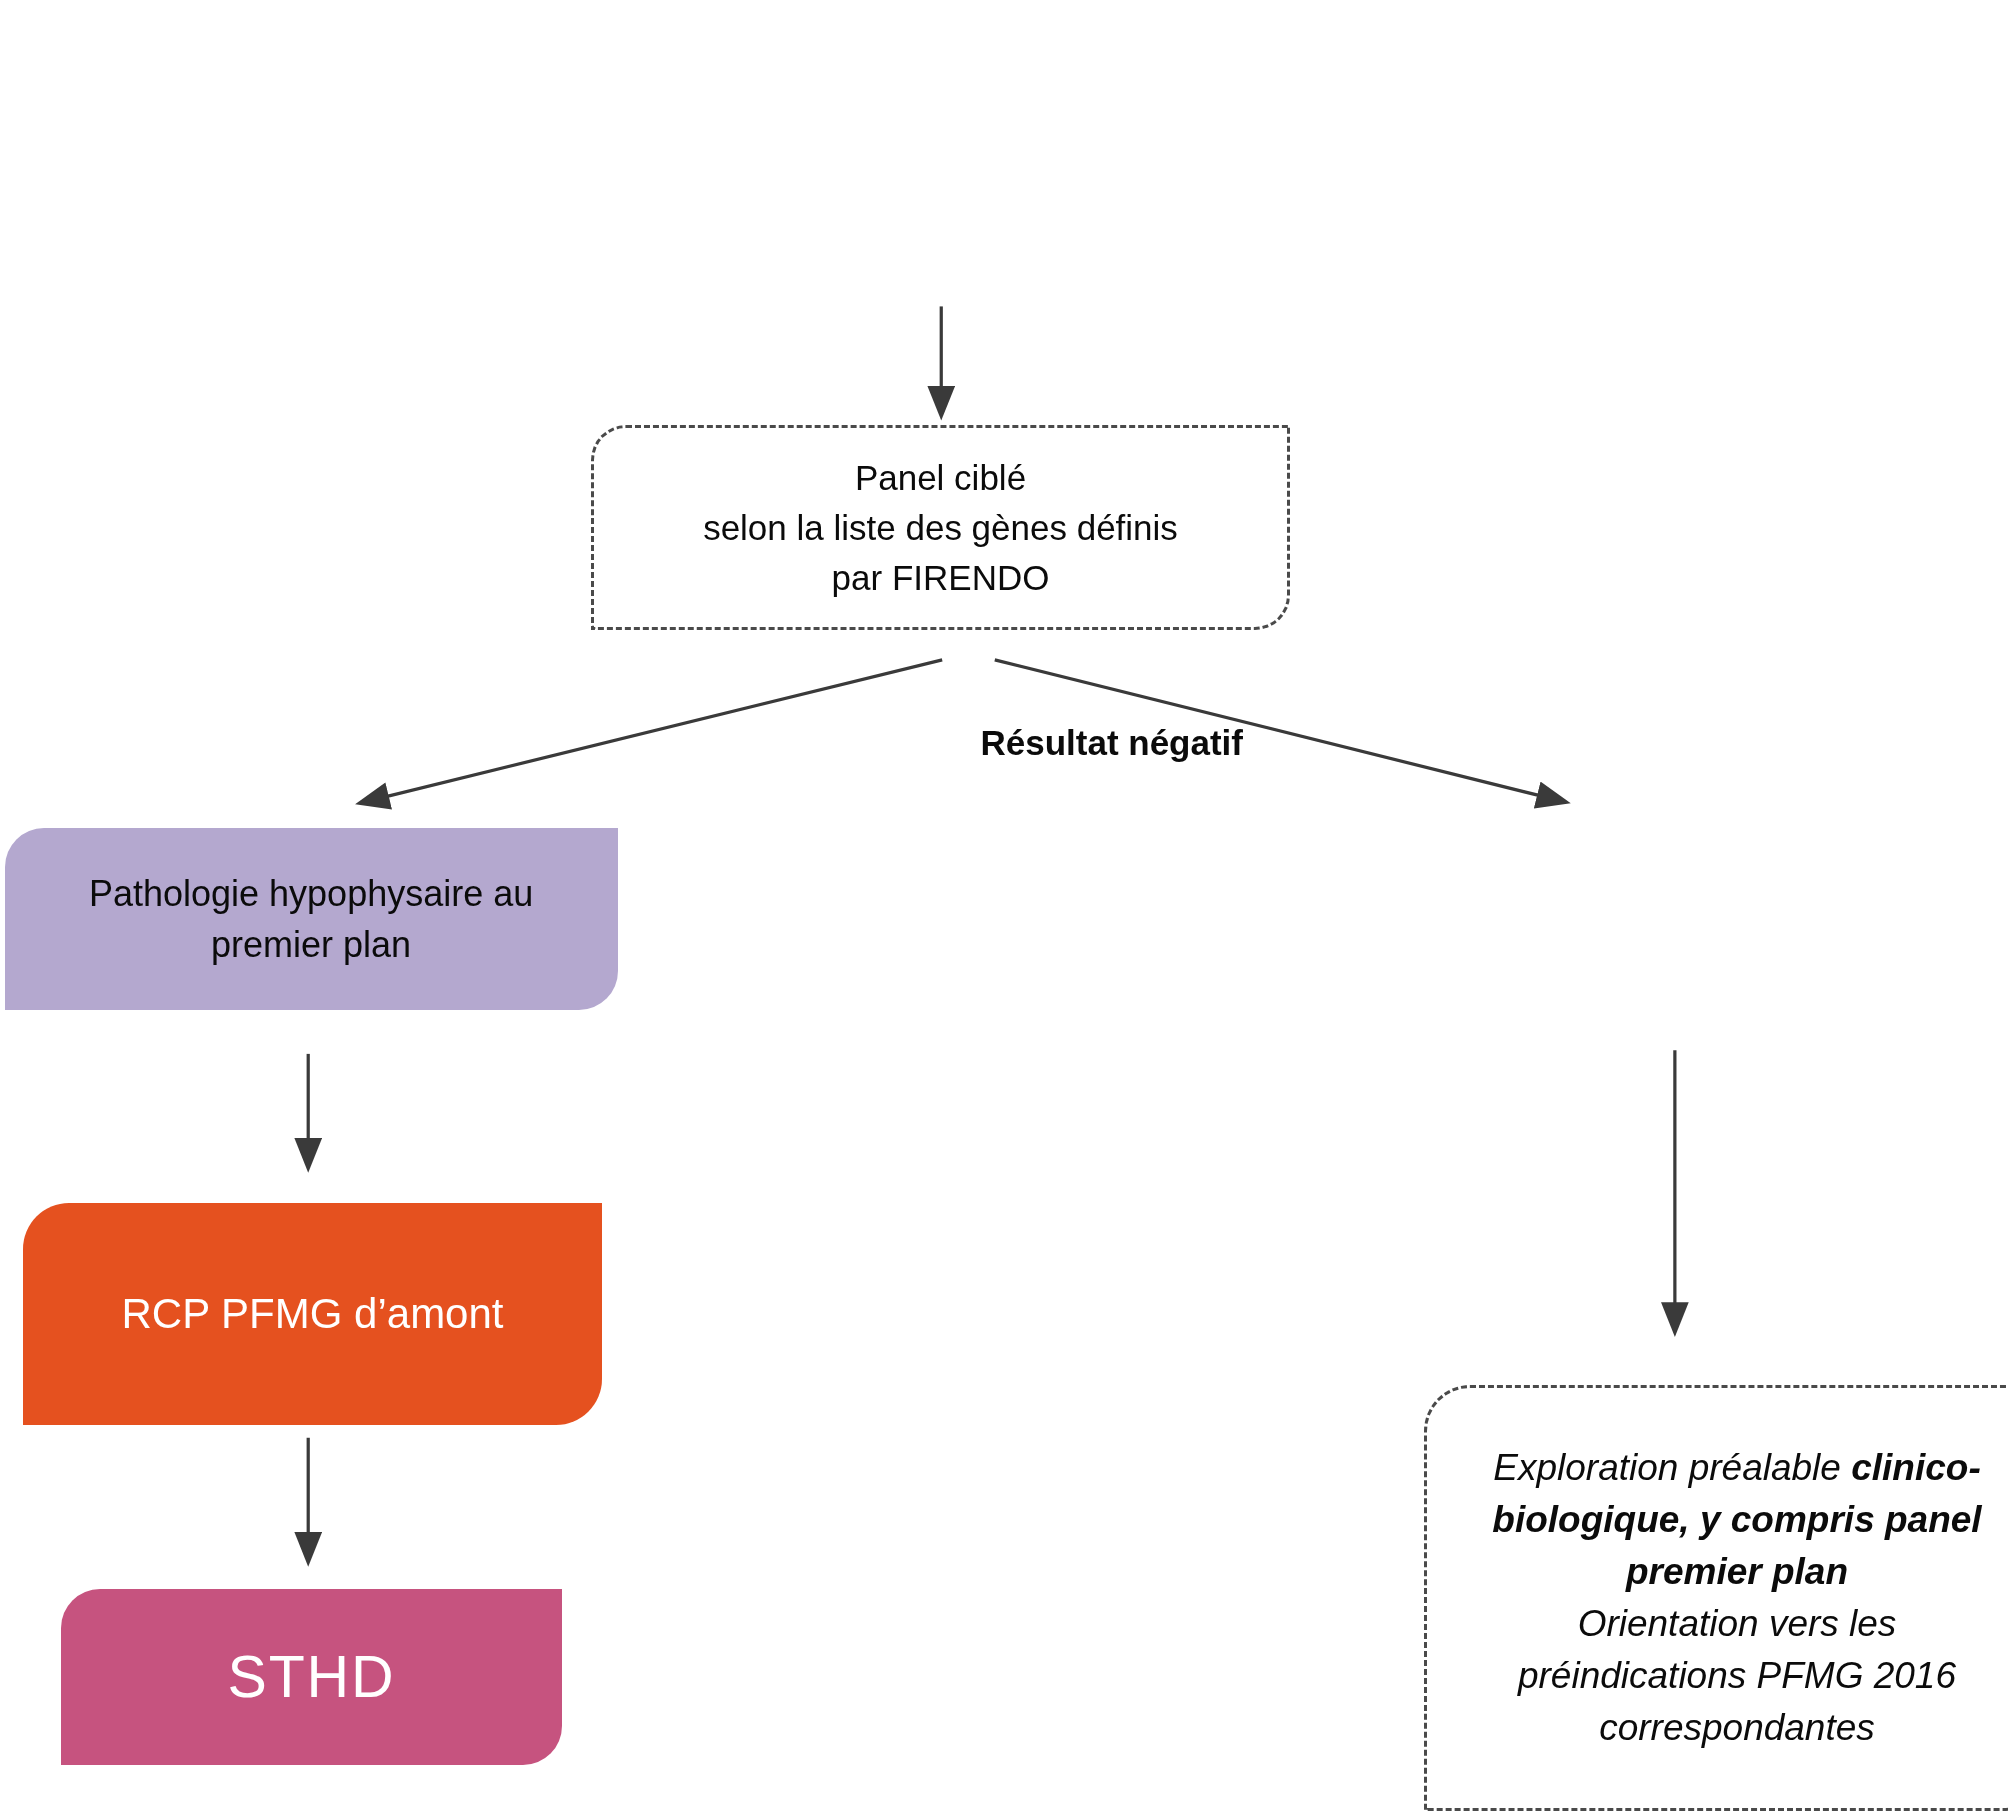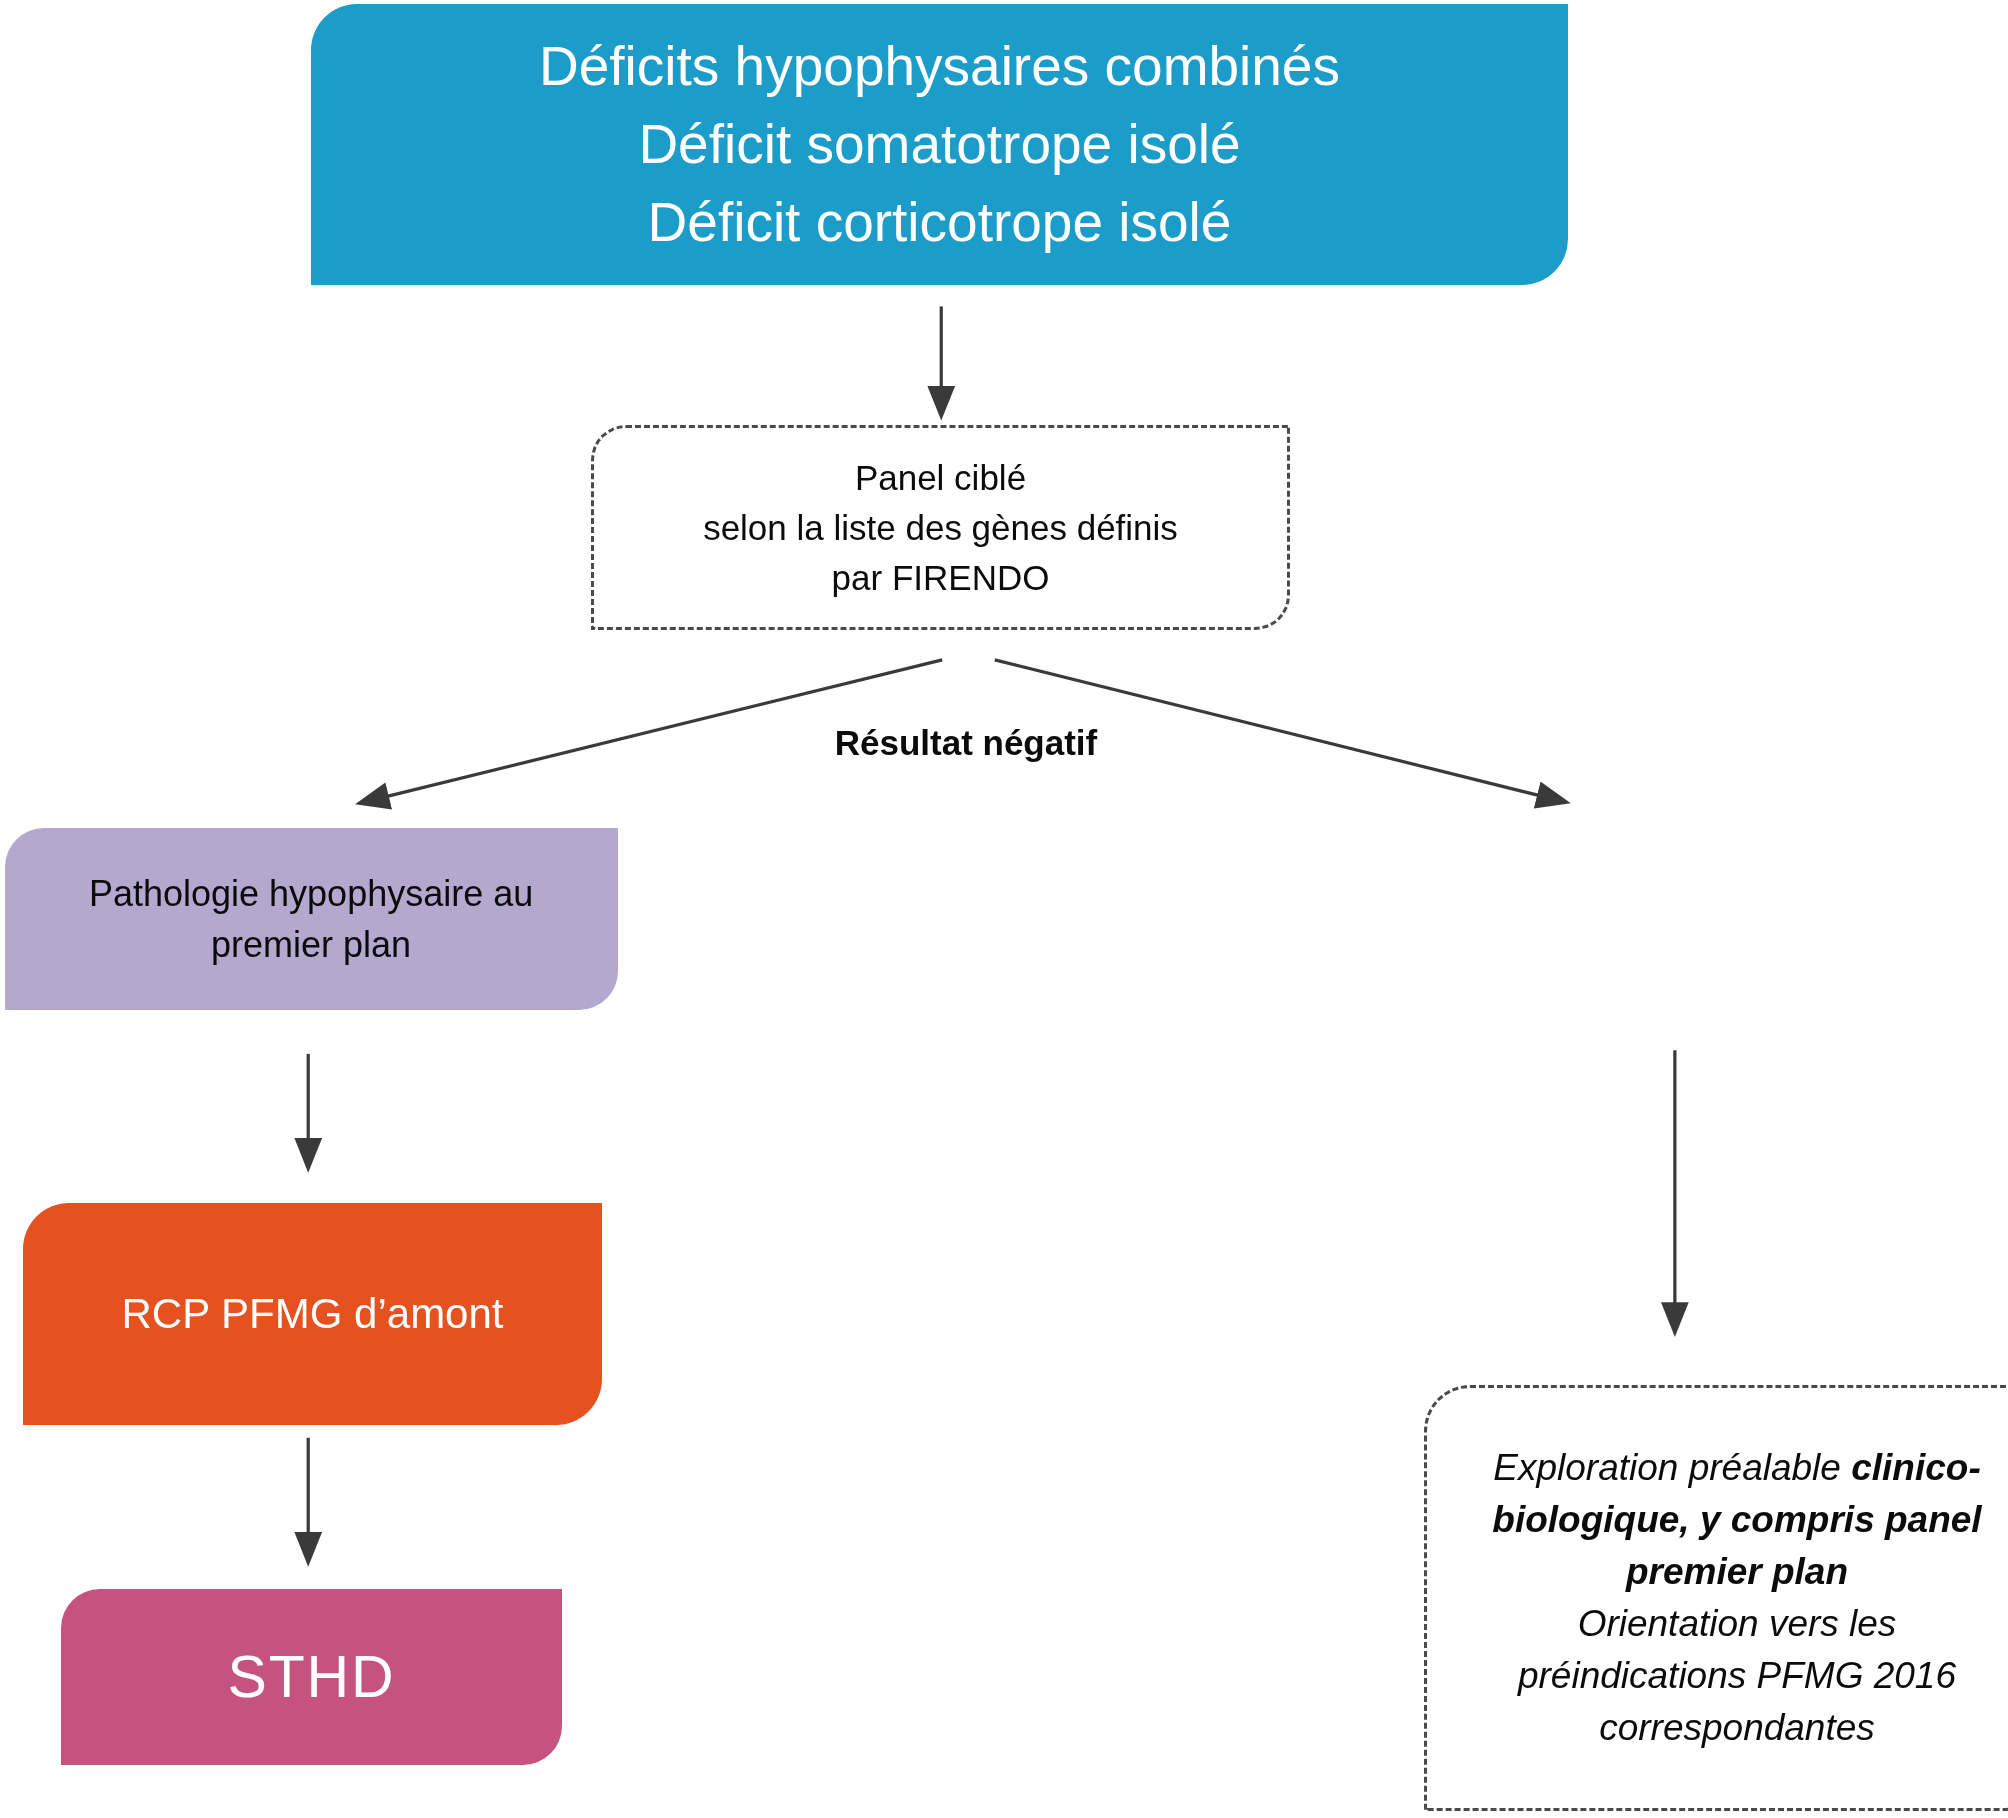--- a/index.html
+++ b/index.html
@@ -42,21 +42,21 @@
     left:591px;top:425px;width:699px;height:205px;
     border:3.7px dashed var(--color-dash,#4a4a4a);
     border-radius:35px 0 35px 0;
     background:#ffffff;
     color:var(--color-text,#0b0b0b);
     font-size:35px;line-height:50px;
   }
   #branch-label{
     position:absolute;
     left:689px;top:723px;width:554px;
-    text-align:center;
+    text-align:right;
     font-size:35px;font-weight:bold;
     color:var(--color-text,#0b0b0b);
   }
   #patho-box{
     left:4.6px;top:828px;width:613px;height:182px;
     background:var(--color-lavender,#b4a8cf);
     color:var(--color-text,#0b0b0b);
     font-size:36px;line-height:51px;
   }
   #syndromic-box{
@@ -121,25 +121,20 @@
       <line x1="334" y1="1142" x2="334" y2="1252" marker-end="url(#ah)"></line>
     </g>
     <g>
       <line x1="334" y1="1558" x2="334" y2="1679" marker-end="url(#ah)"></line>
     </g>
     <g>
       <line x1="1815" y1="1138" x2="1815" y2="1430" marker-end="url(#ah)"></line>
     </g>
   </svg>
 
-  <div class="node round-diag" id="title-box">
-    <div>Déficits hypophysaires combinés</div>
-    <div>Déficit somatotrope isolé</div>
-    <div>Déficit corticotrope isolé</div>
-  </div>
 
   <div class="node" id="panel-box">
     <div>Panel ciblé</div>
     <div>selon la liste des gènes définis</div>
     <div>par FIRENDO</div>
   </div>
 
   <div id="branch-label">Résultat négatif</div>
 
   <div class="node round-diag-sm" id="patho-box">

